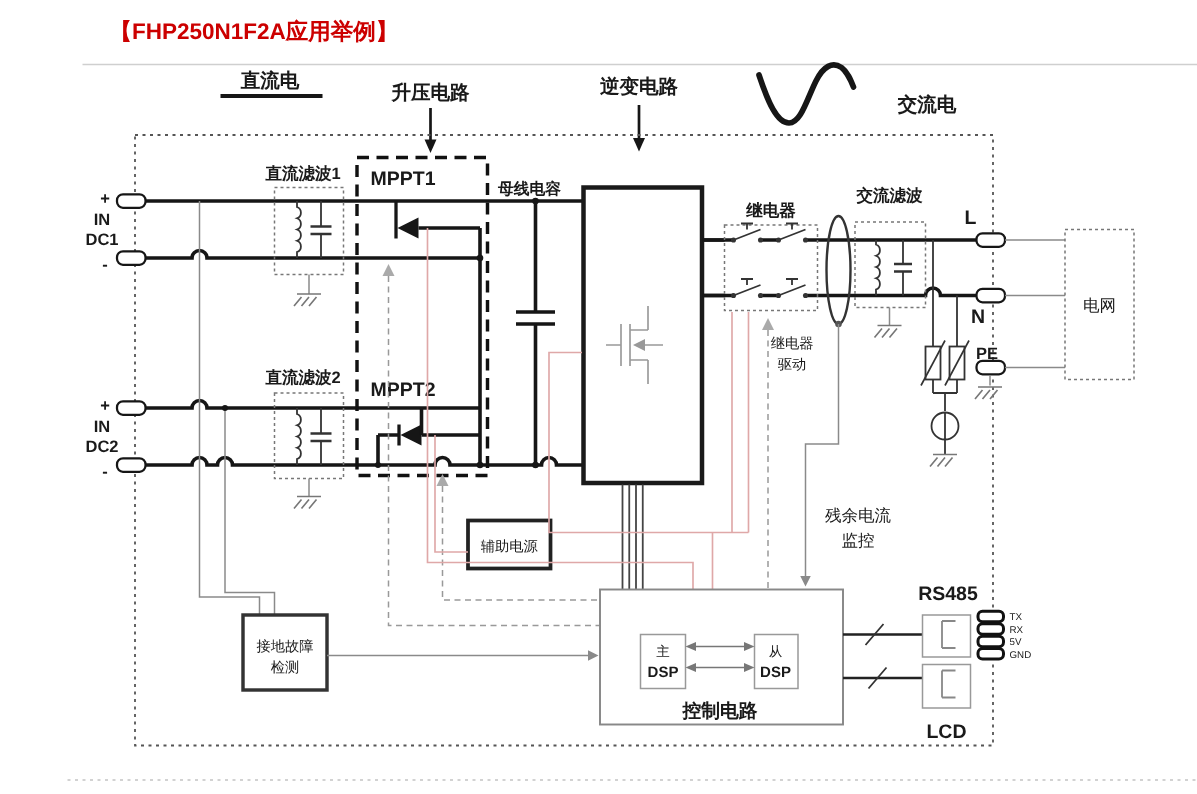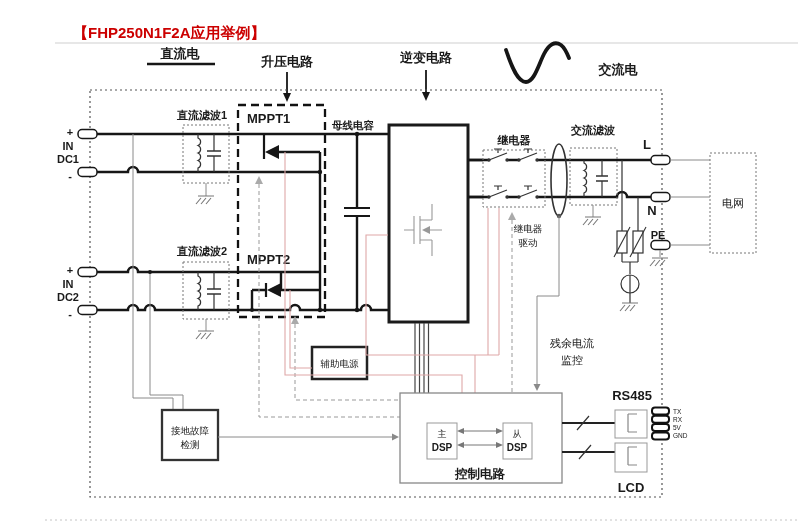--- a/index.html
+++ b/index.html
@@ -1,18 +1,18 @@
 <!DOCTYPE html>
 <html><head>
 <meta charset="utf-8">
 <style>
   html,body{margin:0;padding:0;background:#fff;}
   body{width:798px;height:529px;position:relative;font-family:"Liberation Sans","DejaVu Sans",sans-serif;}
   .stage{position:absolute;inset:0;background:#fff;overflow:hidden;}
-  .title{position:absolute;left:73px;top:24px;font-size:15px;font-weight:bold;color:#cc0000;}
+  .title{position:absolute;left:73px;top:12px;font-size:15px;font-weight:bold;color:#cc0000;}
   svg{position:absolute;left:0;top:0;}
   svg text{font-family:"Liberation Sans","DejaVu Sans",sans-serif;fill:#1a1a1a;}
   .lbl{font-size:11px;font-weight:bold;}
   .lbl-lg{font-size:13px;font-weight:bold;}
   .lbl-sm{font-size:9.5px;}
   .wire{stroke:#161616;stroke-width:2.4;fill:none;}
   .thin{stroke:#8a8a8a;stroke-width:1;fill:none;}
   .comp{stroke:#333;stroke-width:1.2;fill:none;}
   .dotbox{stroke:#777;stroke-width:1;fill:none;stroke-dasharray:2,2;}
   .dashsig{stroke:#999;stroke-width:1;fill:none;stroke-dasharray:4,3;}

